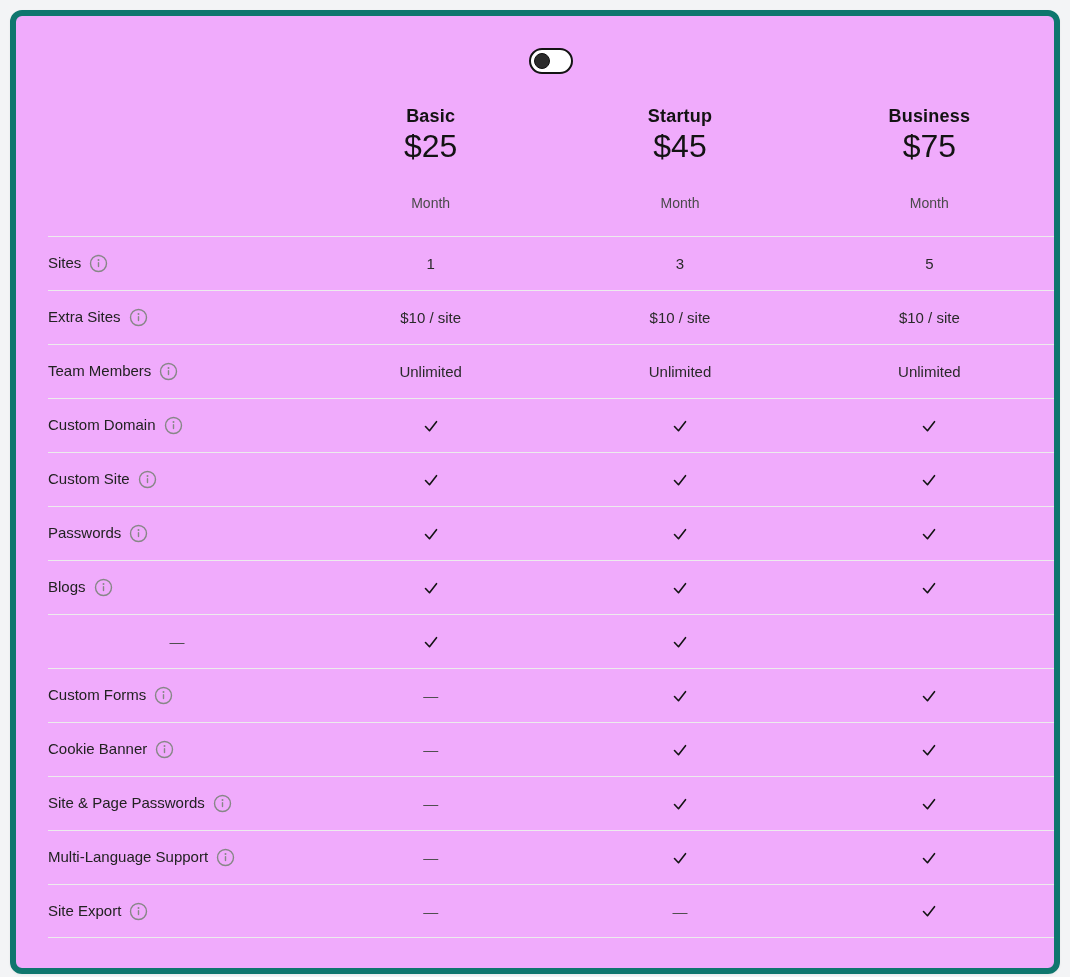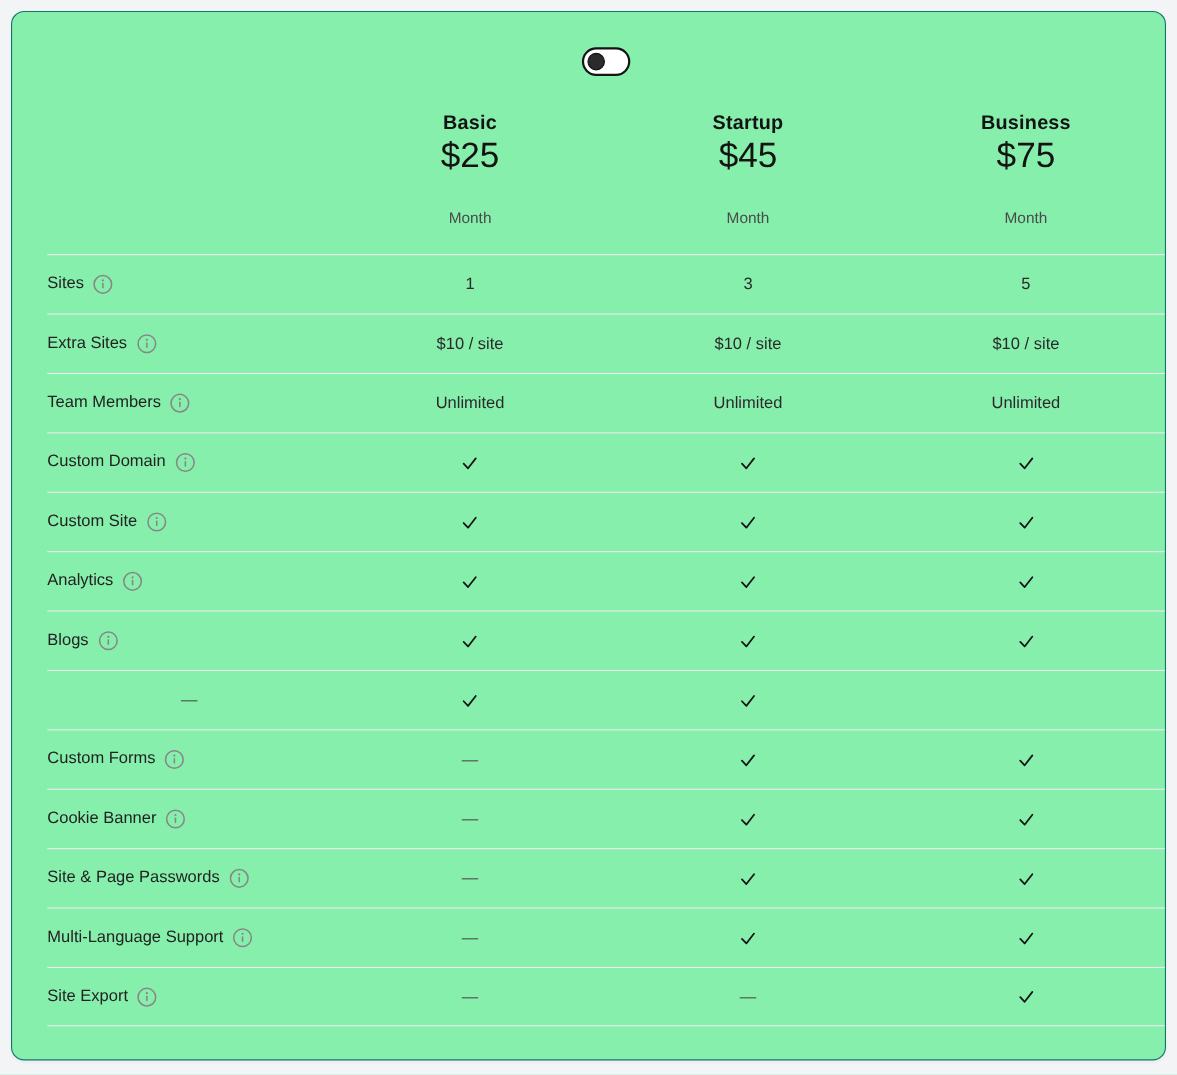--- a/index.html
+++ b/index.html
@@ -4,22 +4,22 @@
 <style>
   * { box-sizing: border-box; margin: 0; padding: 0; }
   html, body { width: 1070px; height: 977px; }
   body {
     background: #f3f4f6;
     font-family: "Liberation Sans", "DejaVu Sans", sans-serif;
     color: #1c1c1c;
   }
   .page { padding: 10px; width: 1070px; }
   .card {
-    background: #86efac;
-    border: 1px solid #0f766e;
+    background: #f0abfc;
+    border: 6px solid #0f766e;
     border-radius: 12px;
     box-shadow: 0 1px 3px rgba(0,0,0,0.05);
     overflow: hidden;
     padding-bottom: 30px;
   }
   .content { padding-left: 32px; }
 
   
   .toggle-row { display: flex; justify-content: center; padding: 32px 0 12px; }
   .toggle {
@@ -184,21 +184,21 @@
     <div class="value-cell"><svg width="20" height="20" viewBox="0 0 20 20">
                 <path d="M4.5 10.5l4 4.2 7-9" fill="none" stroke="#141414" stroke-width="1.6" stroke-linecap="round" stroke-linejoin="round"></path>
               </svg></div>
     <div class="value-cell"><svg width="20" height="20" viewBox="0 0 20 20">
                 <path d="M4.5 10.5l4 4.2 7-9" fill="none" stroke="#141414" stroke-width="1.6" stroke-linecap="round" stroke-linejoin="round"></path>
               </svg></div>
   </div>
 
   <div class="grid-row row">
     <div class="feature-cell">
-      <span class="feature-label">Analytics</span>
+      <span class="feature-label">Passwords</span>
       <span class="info">
         <svg width="19" height="19" viewBox="0 0 19 19" aria-hidden="true">
           <circle cx="9.5" cy="9.5" r="8" fill="none" stroke="#878787" stroke-width="1.4"></circle>
           <circle cx="9.5" cy="5.9" r="1" fill="#878787"></circle>
           <rect x="8.8" y="8.1" width="1.4" height="5.2" rx="0.7" fill="#878787"></rect>
         </svg>
       </span>
     </div>
     <div class="value-cell"><svg width="20" height="20" viewBox="0 0 20 20">
                 <path d="M4.5 10.5l4 4.2 7-9" fill="none" stroke="#141414" stroke-width="1.6" stroke-linecap="round" stroke-linejoin="round"></path>

